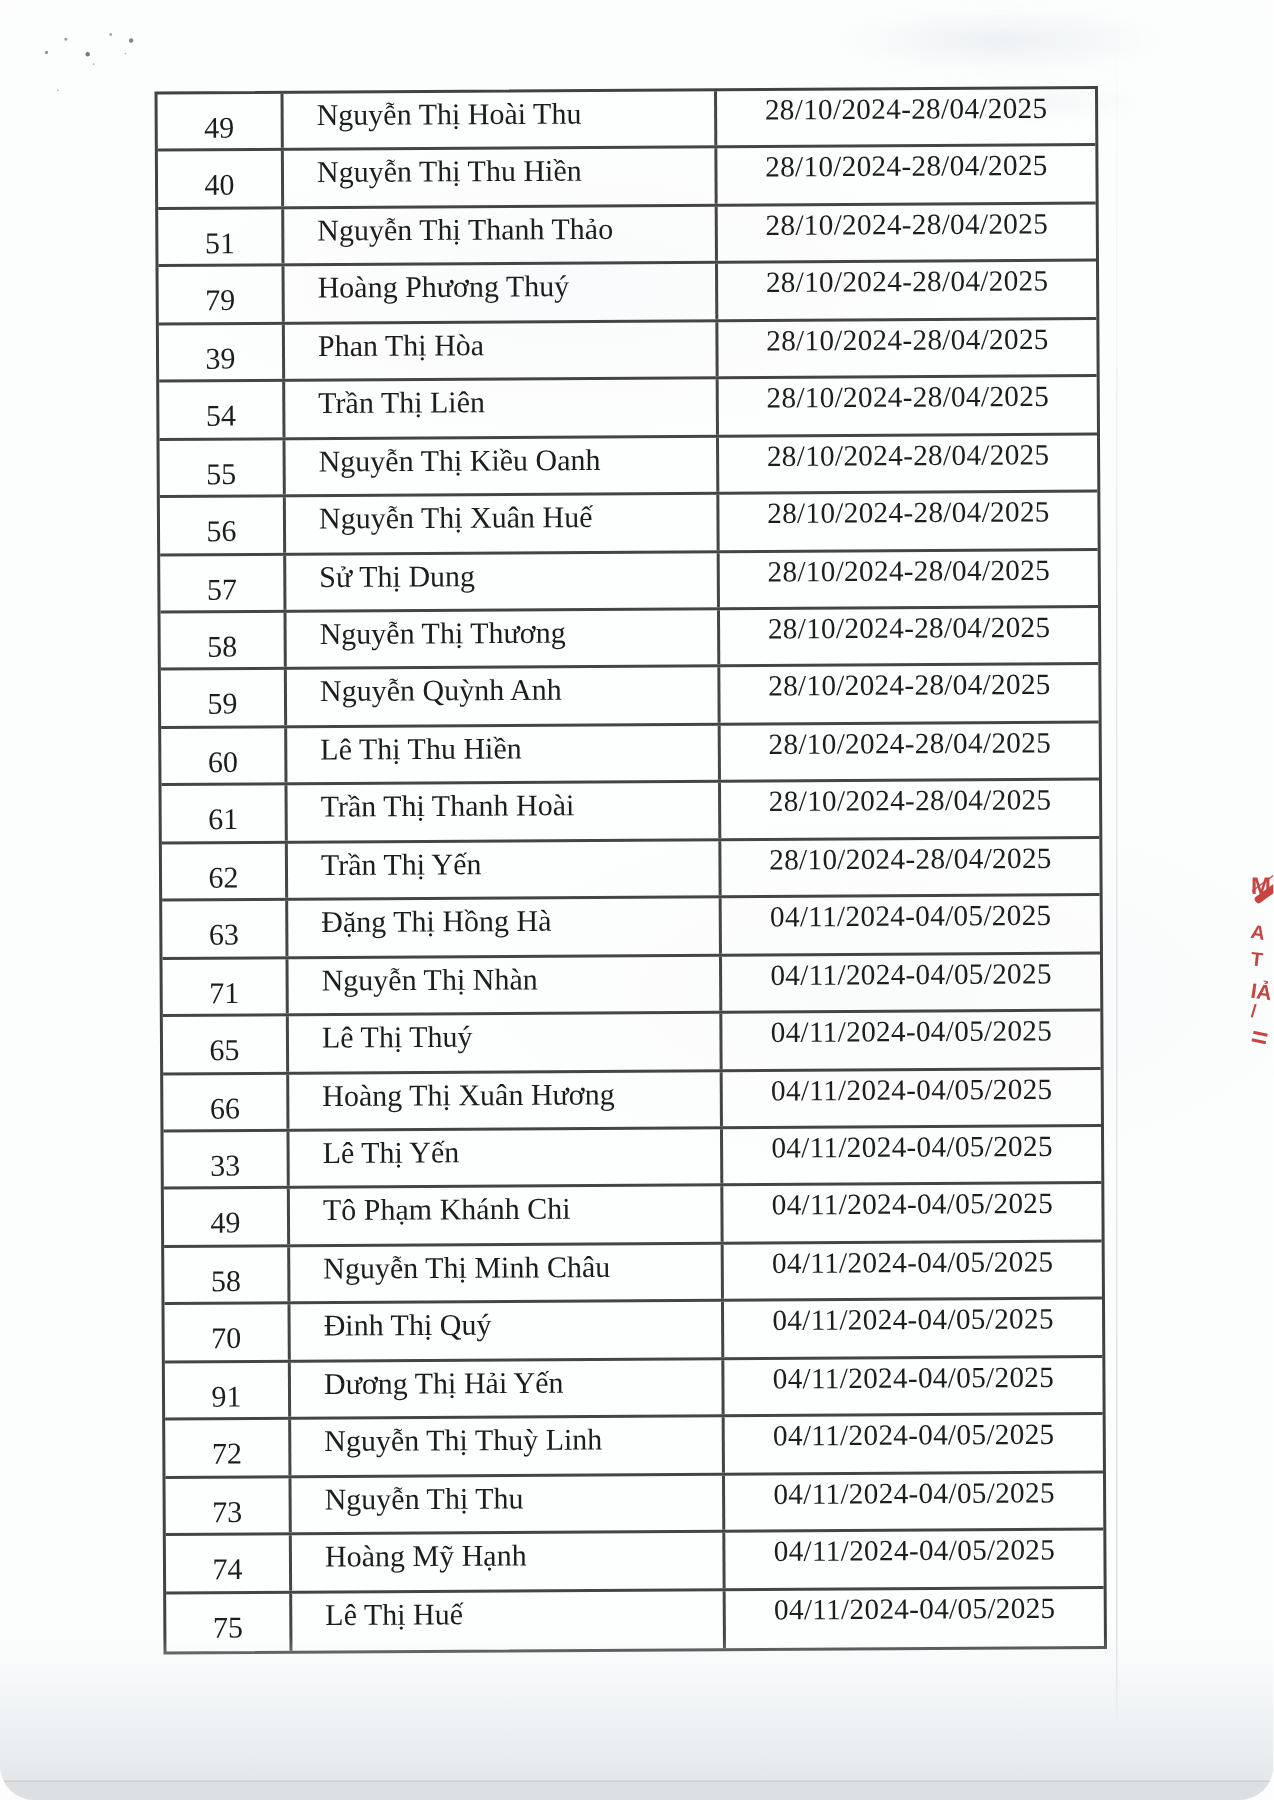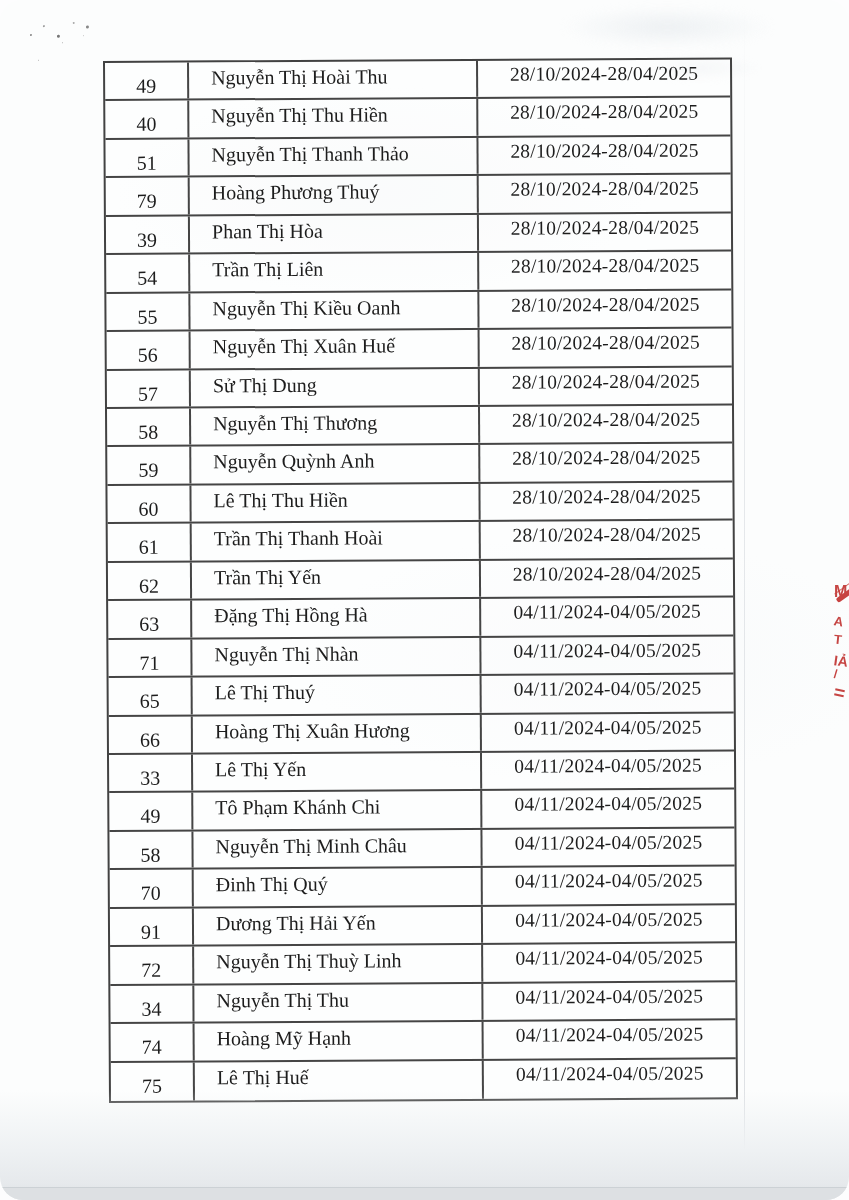--- a/index.html
+++ b/index.html
@@ -236,21 +236,21 @@
         <div class="cell c-no">91</div>
         <div class="cell c-name">Dương Thị Hải Yến</div>
         <div class="cell c-period">04/11/2024-04/05/2025</div>
       </div>
       <div class="trow">
         <div class="cell c-no">72</div>
         <div class="cell c-name">Nguyễn Thị Thuỳ Linh</div>
         <div class="cell c-period">04/11/2024-04/05/2025</div>
       </div>
       <div class="trow">
-        <div class="cell c-no">34</div>
+        <div class="cell c-no">73</div>
         <div class="cell c-name">Nguyễn Thị Thu</div>
         <div class="cell c-period">04/11/2024-04/05/2025</div>
       </div>
       <div class="trow">
         <div class="cell c-no">74</div>
         <div class="cell c-name">Hoàng Mỹ Hạnh</div>
         <div class="cell c-period">04/11/2024-04/05/2025</div>
       </div>
       <div class="trow">
         <div class="cell c-no">75</div>

